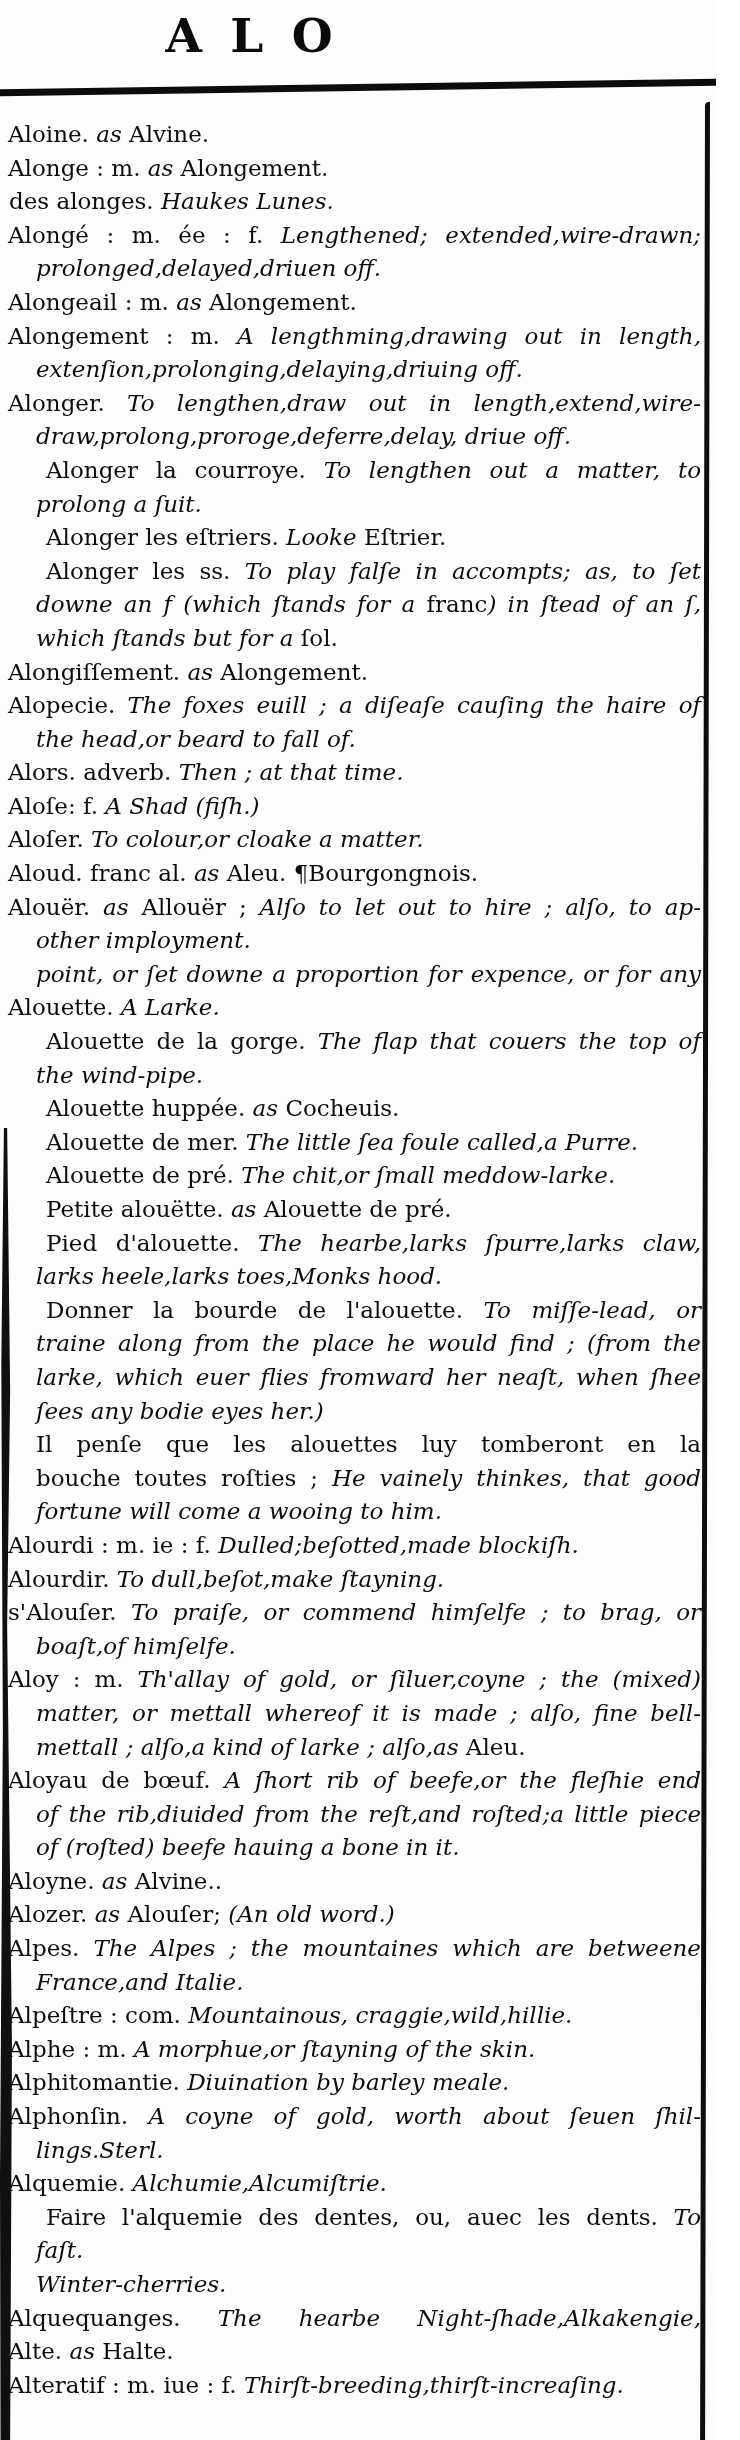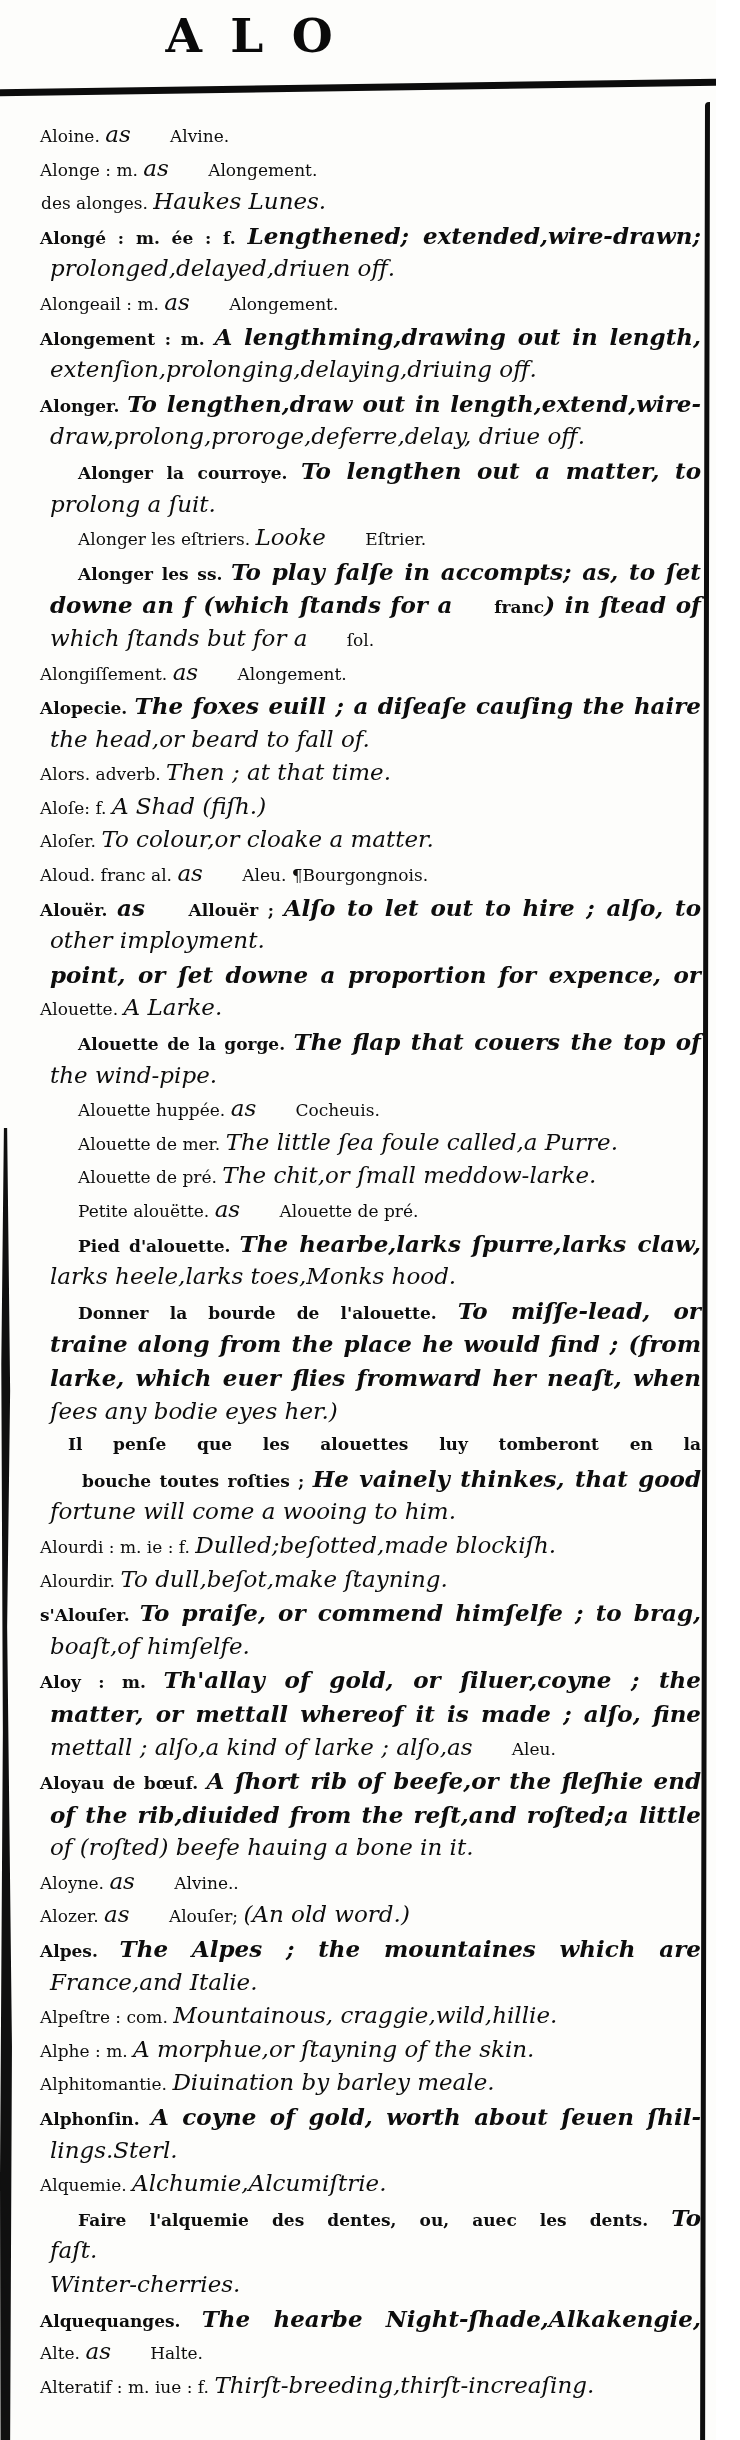--- a/index.html
+++ b/index.html
@@ -35,27 +35,27 @@
     background:#101010;
     clip-path:polygon(30% 0,55% 0,78% 20%,55% 38%,92% 70%,78% 100%,4% 100%,0 80%,22% 46%,10% 18%);
   }
   .content{position:absolute;top:118px;left:0;right:0;}
   .ln{
     height:33.6px;line-height:33.6px;
     text-align:justify;
     overflow:hidden;
     padding-right:15px;
   }
-  .ln.full{text-align-last:justify;font-weight:bold;}
+  .ln.full{text-align-last:justify;}
   .ind0{padding-left:8px;}
   .ind1{padding-left:46px;}
   .ind2{padding-left:9px;}
   .ind3{padding-left:36px;}
-  .cont{padding-left:50px;}
-  .s-r{font-size:17px;margin-left:32px;}
+  .cont{padding-left:36px;}
+  .s-r{font-size:23px;}
   .s-i{font-style:italic;font-size:23px;}
 </style>
 </head>
 <body>
 
 <div class="page">
   <div class="header">A L O</div>
   <div class="rule-top"></div>
   <div class="rule-right"></div>
   <div class="gutter"></div>

